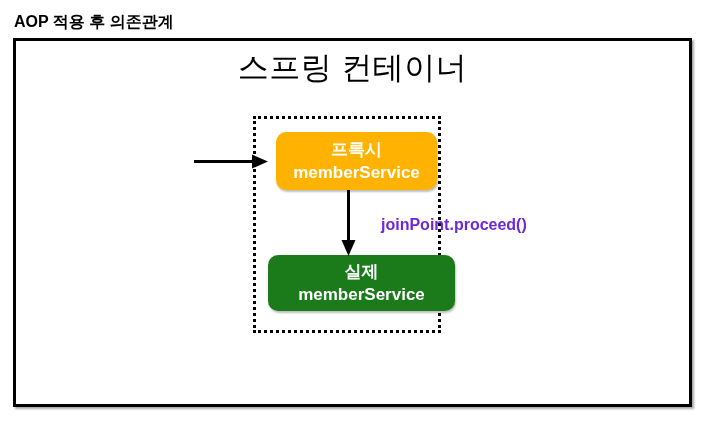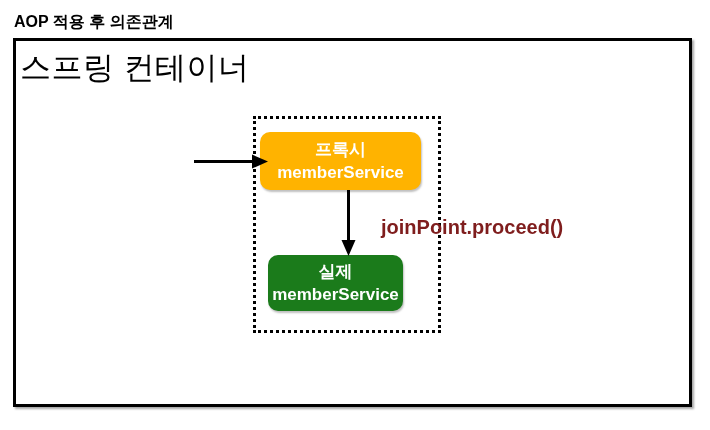--- a/index.html
+++ b/index.html
@@ -35,26 +35,25 @@
     box-sizing: border-box;
     border: 3px solid #000000;
     background: #ffffff;
     box-shadow: 2px 2px 2px rgba(0,0,0,0.35);
   }
   .container-title {
     position: absolute;
     left: 13px;
     top: 47px;
     width: 679px;
-    text-align: left;
+    text-align: center;
     font-size: 31px;
     font-weight: 400;
     color: #000000;
     letter-spacing: 0.5px;
-    margin-left: 7px;
   }
   .dotted-box {
     position: absolute;
     left: 253px;
     top: 116px;
     width: 188px;
     height: 217px;
     box-sizing: border-box;
     border: 3px dotted #000000;
     background: transparent;
@@ -76,50 +75,50 @@
     z-index: 2;
     box-shadow: 1px 2px 2px rgba(0,0,0,0.25);
   }
   .node-controller {
     left: 35px;
     top: 133px;
     width: 161px;
     height: 55px;
   }
   .node-proxy {
-    left: 260px;
+    left: 276px;
     top: 132px;
     width: 161px;
     height: 58px;
   }
   .node-real {
     left: 268px;
     top: 255px;
-    width: 135px;
+    width: 187px;
     height: 56px;
   }
   .arrow {
     position: absolute;
     z-index: 3;
   }
   .arrow-h {
     left: 194px;
     top: 153px;
   }
   .arrow-v {
     left: 340px;
     top: 190px;
   }
   .proceed-label {
     position: absolute;
     left: 381px;
     top: 216px;
-    font-size: 20px;
+    font-size: 16px;
     font-weight: bold;
-    color: #7f1d1d;
+    color: #6d28d9;
     white-space: nowrap;
     z-index: 4;
   }
 </style>
 </head>
 <body>
 
 <div class="page">
 
   <div class="page-title">AOP 적용 후 의존관계</div>

